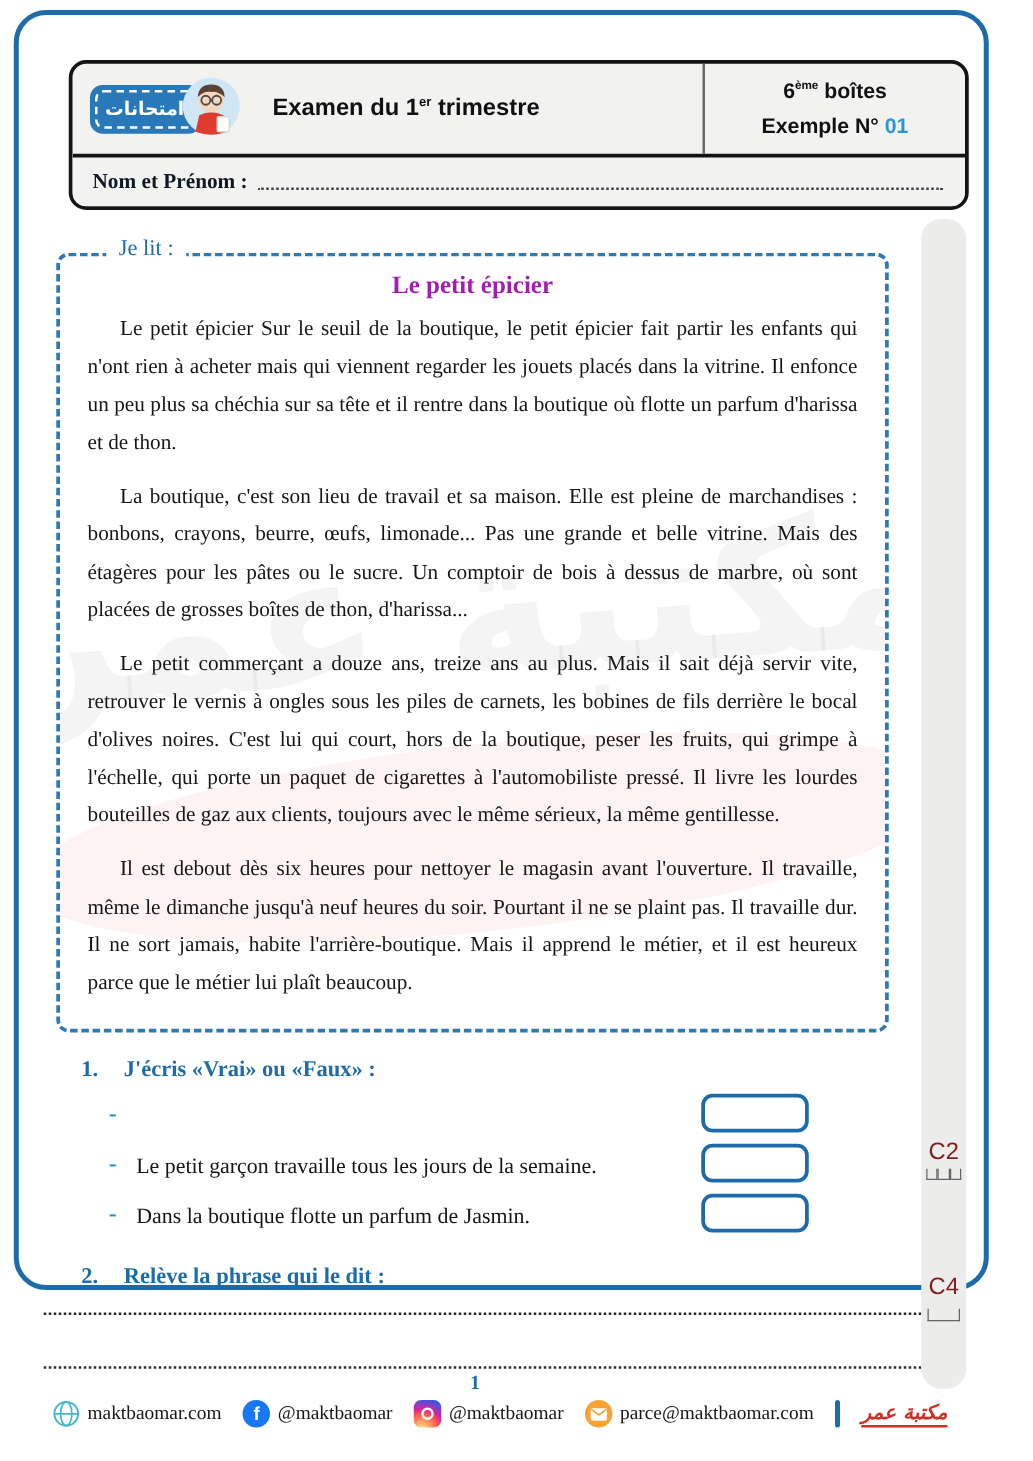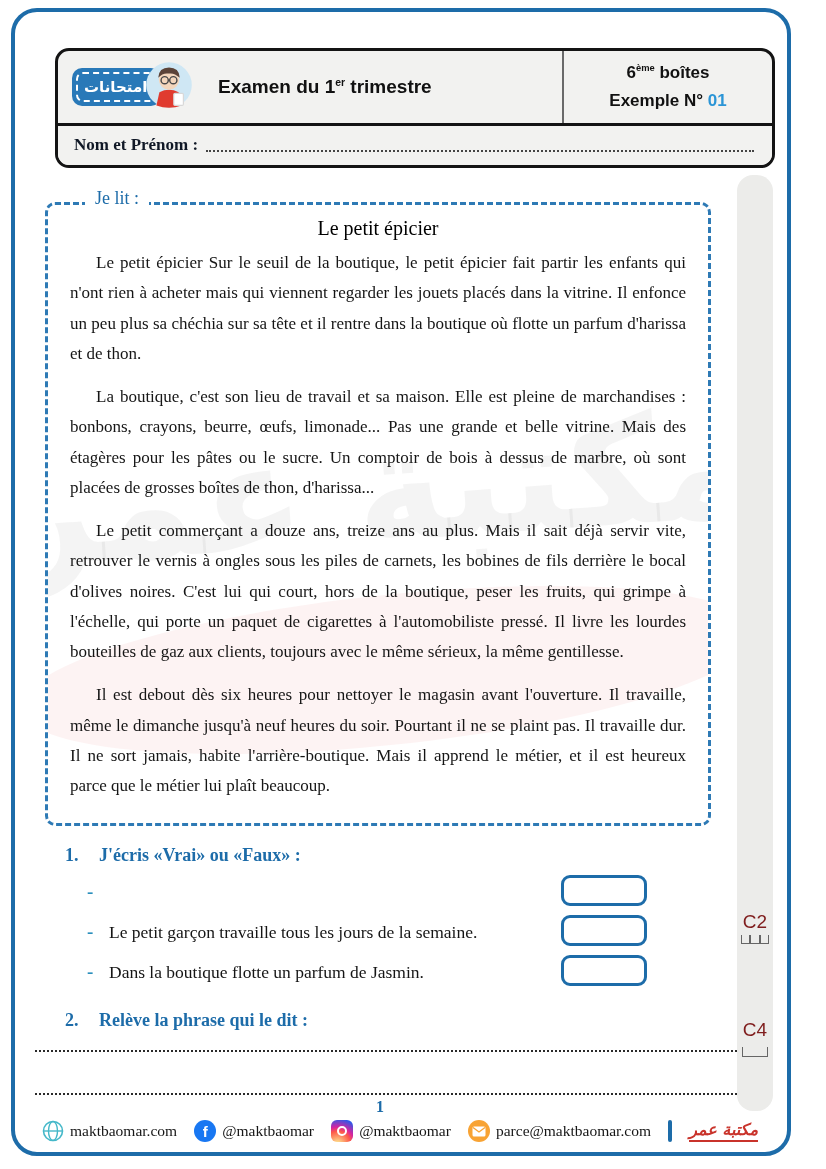--- a/index.html
+++ b/index.html
@@ -1,20 +1,20 @@
 <!DOCTYPE html>
 <html><head>
 <meta charset="utf-8">
 <style>
   * { margin:0; padding:0; box-sizing:border-box; }
   html,body { width:826px; height:1169px; background:#fff; }
   body { font-family:"Liberation Serif", serif; color:#151515; position:relative; }
 
   .page {
-    position:absolute; left:11px; top:8px; width:780px; height:1148px;
+    position:absolute; left:11px; top:8px; width:780px; height:1024px;
     border:4px solid #1d6ca9; border-radius:26px; background:#fff;
   }
 
   
   .header-box {
     position:absolute; left:40px; top:36px; width:720px;
     border:3px solid #141414; border-radius:14px; background:#f2f2f0; overflow:hidden;
   }
   .header-top { display:flex; align-items:center; height:72px; }
   .logo-wrap { width:160px; display:flex; align-items:center; padding-left:14px; }
@@ -52,21 +52,21 @@
   .je-lis {
     position:absolute; left:70px; top:176px; z-index:3; background:#fff;
     padding:0 10px; color:#1d6ca9; font-weight:normal; font-size:18px;
   }
   .reading-box {
     position:absolute; left:30px; top:190px; width:666px; height:624px;
     border:3px dashed #2e7ab5; border-radius:10px; padding:10px 22px 0 22px;
     overflow:hidden;
   }
   .reading-title {
-    text-align:center; color:#000000; font-weight:normal; font-size:20px; margin:2px 0 8px 0;
+    text-align:center; color:#a21caf; font-weight:bold; font-size:20px; margin:2px 0 8px 0;
   }
   .reading-box p {
     font-size:17px; line-height:1.78; text-align:justify; text-indent:26px;
     margin-bottom:13px; position:relative; z-index:2;
   }
   .watermark {
     position:absolute; top:46%; left:50%; transform:translate(-50%,-50%) rotate(-4deg);
     font-family:"DejaVu Sans", sans-serif; font-weight:bold; font-size:150px;
     color:rgba(110,110,110,0.08); white-space:nowrap; z-index:1; pointer-events:none;
   }

